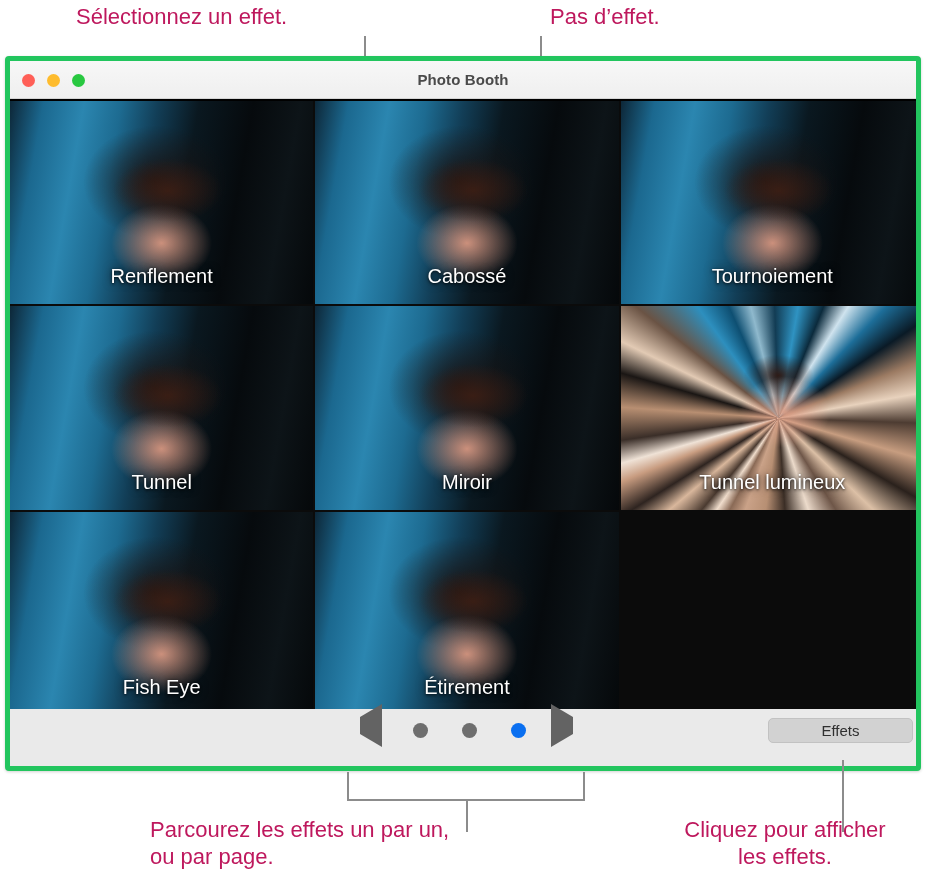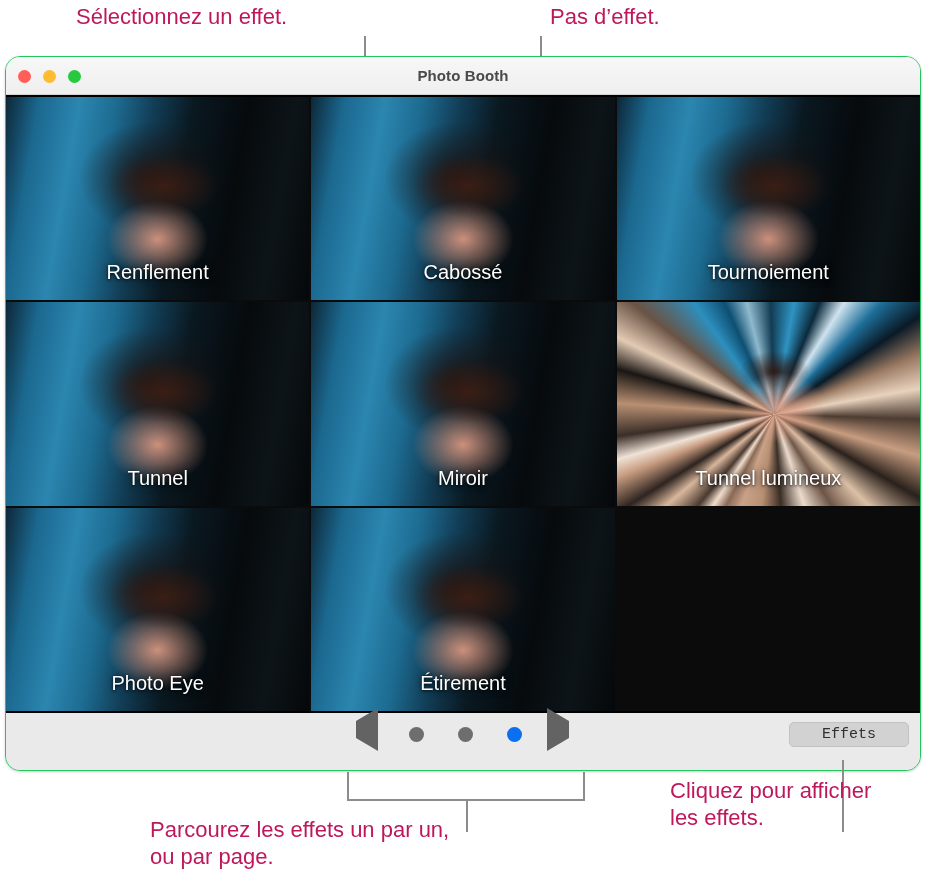--- a/index.html
+++ b/index.html
@@ -35,42 +35,42 @@
   #callout-top-right-text { left: 550px; top: 3px; }
 
   #callout-line-select   { left: 364px; top: 36px;  height: 108px; }
   #callout-line-noeffect { left: 540px; top: 36px;  height: 334px; }
 
   #callout-bottom-left-text {
     left: 150px; top: 816px; width: 320px;
     white-space: normal;
   }
   #callout-bottom-right-text {
-    left: 670px; top: 777px; width: 230px;
+    left: 670px; top: 816px; text-align: center; width: 230px;
     white-space: normal;
   }
 
   
   #bracket-left-arm   { left: 347px; top: 772px; height: 29px; }
   #bracket-bar        { left: 347px; top: 799px; width: 238px; }
   #bracket-right-arm  { left: 583px; top: 772px; height: 29px; }
   #bracket-stem       { left: 466px; top: 799px; height: 33px; }
 
   #callout-line-effects { left: 842px; top: 760px; height: 72px; }
 
   
   #photo-booth-window {
     position: absolute;
     left: 5px;
     top: 56px;
     width: 916px;
     height: 715px;
     background: #eaeaea;
-    border: 1px solid #22c55e;
-    border-radius: 15px;
+    border: 5px solid #22c55e;
+    border-radius: 4px;
     box-sizing: border-box;
     overflow: hidden;
     box-shadow: 0 1px 3px rgba(0,0,0,0.18);
   }
 
   #titlebar {
     position: relative;
     height: 38px;
     background: linear-gradient(#f7f7f7, #efefef);
     border-bottom: 1px solid #d4d4d4;
@@ -204,28 +204,28 @@
     background: #6e6e6e;
     margin: 0 17px;
     display: inline-block;
   }
   .page-dot.active { background: #0a6ff0; }
 
   #effects-button {
     position: absolute;
     right: 11px;
     top: 9px;
-    width: 120px;
+    width: 145px;
     height: 25px;
     background: #d2d2d2;
     border: 1px solid #c2c2c2;
     border-radius: 5px;
     color: #2f2f2f;
     font-size: 15px;
-    font-family: Liberation Mono, monospace;
+    font-family: Liberation Sans, sans-serif;
     line-height: 23px;
     text-align: center;
     box-sizing: border-box;
   }
 </style>
 </head>
 <body>
 
 <div class="callout-text" id="callout-top-left-text">Sélectionnez un effet.</div>
 
@@ -272,21 +272,21 @@
       <div class="effect-label">Miroir</div>
     </div>
 
     <div class="effect-cell">
       <div class="photo tunnel"></div>
       <div class="effect-label">Tunnel lumineux</div>
     </div>
 
     <div class="effect-cell">
       <div class="photo"></div>
-      <div class="effect-label">Photo Eye</div>
+      <div class="effect-label">Fish Eye</div>
     </div>
 
     <div class="effect-cell">
       <div class="photo"></div>
       <div class="effect-label">Étirement</div>
     </div>
 
   </div>
 
   <div id="toolbar">

